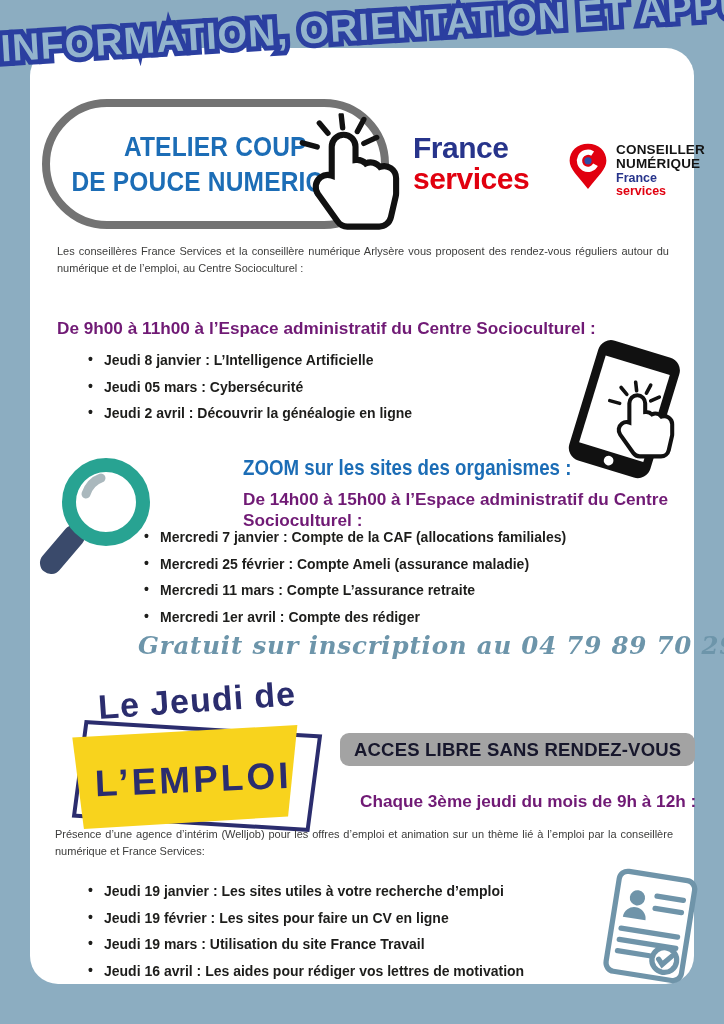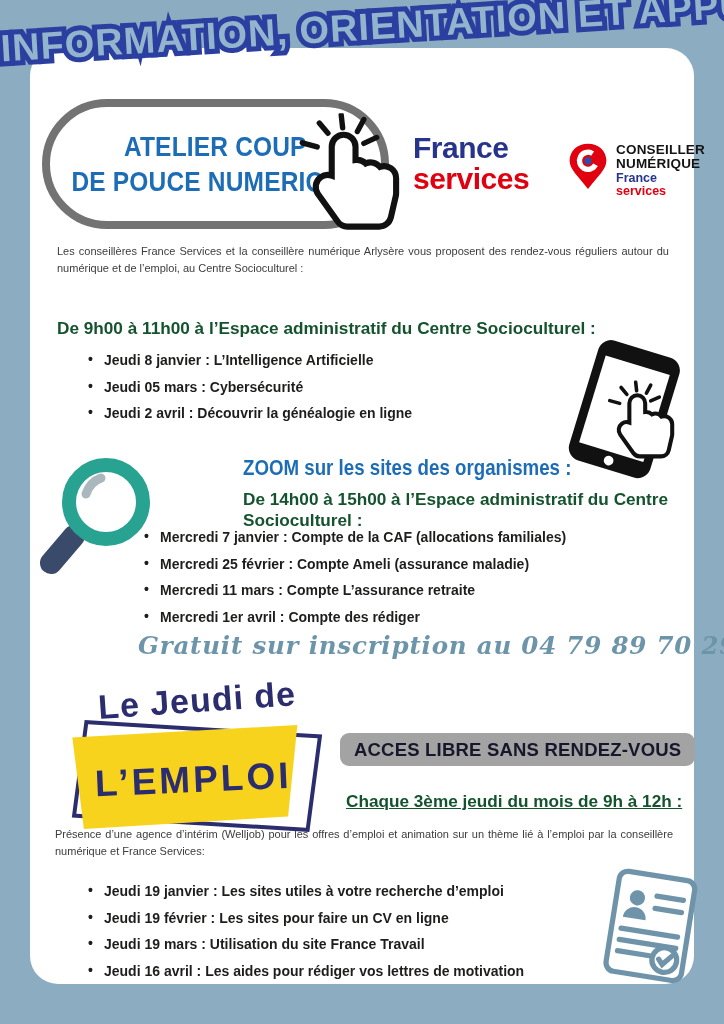--- a/index.html
+++ b/index.html
@@ -41,21 +41,21 @@
   .fs-line2 { color:#e1000f; }
   .cn-logo { position:absolute; left:567px; top:138px; display:flex; align-items:flex-end; }
   .cn-pin { width:42px; height:60px; flex:0 0 auto; }
   .cn-text { margin-left:7px; line-height:1.06; padding-top:2px; }
   .cn-l1, .cn-l2 { font-weight:800; font-size:13.5px; color:#141414; letter-spacing:0.2px; }
   .cn-l3 { font-weight:800; font-size:12.5px; color:#27348b; }
   .cn-l4 { font-weight:800; font-size:12.5px; color:#e1000f; }
   
   .body-text { position:absolute; font-size:11px; color:#3c3c3b; line-height:1.58; text-align:justify; }
   .p-intro { left:57px; top:243px; width:612px; }
-  .bold-line { position:absolute; font-size:17.2px; font-weight:700; color:#14532d; }
+  .bold-line { position:absolute; font-size:17.2px; font-weight:700; color:#701a75; }
   .h-sched1 { left:57px; top:318px; }
   .bullets { position:absolute; list-style:none; }
   .bullets li {
     position:relative; padding-left:18px; margin-bottom:9px;
     font-weight:700; font-size:14px; color:#1d1d1b; line-height:1.26;
   }
   .bullets li::before { content:"•"; position:absolute; left:2px; top:-1px; }
   .ul-1 { left:86px; top:352px; width:470px; }
   .tablet-icon { position:absolute; left:545px; top:338px; width:160px; height:150px; }
   
@@ -91,21 +91,21 @@
     position:absolute; left:0; top:0; width:100%; height:100%;
     display:flex; align-items:center; justify-content:center;
     font-size:37px; font-weight:800; letter-spacing:3px; color:#2b2d6e;
     transform:rotate(-2.5deg); padding-top:6px;
   }
   .badge {
     position:absolute; left:340px; top:733px; background:#a3a3a3; border-radius:9px;
     padding:6px 14px 5px; font-weight:800; font-size:18.5px; color:#17172c;
     letter-spacing:0.2px; white-space:nowrap;
   }
-  .h-sched3 { left:346px; top:791px;text-decoration:underline; }
+  .h-sched3 { left:360px; top:791px; }
   .p-welljob { left:55px; top:826px; width:618px; }
   .ul-3 { left:86px; top:883px; width:545px; }
   .cv-icon { position:absolute; left:597px; top:866px; width:108px; height:124px; }
   .hidden-defs { position:absolute; width:0; height:0; overflow:hidden; }
 </style>
 </head>
 <body>
 
 <svg class="hidden-defs" aria-hidden="true">
   <defs>

